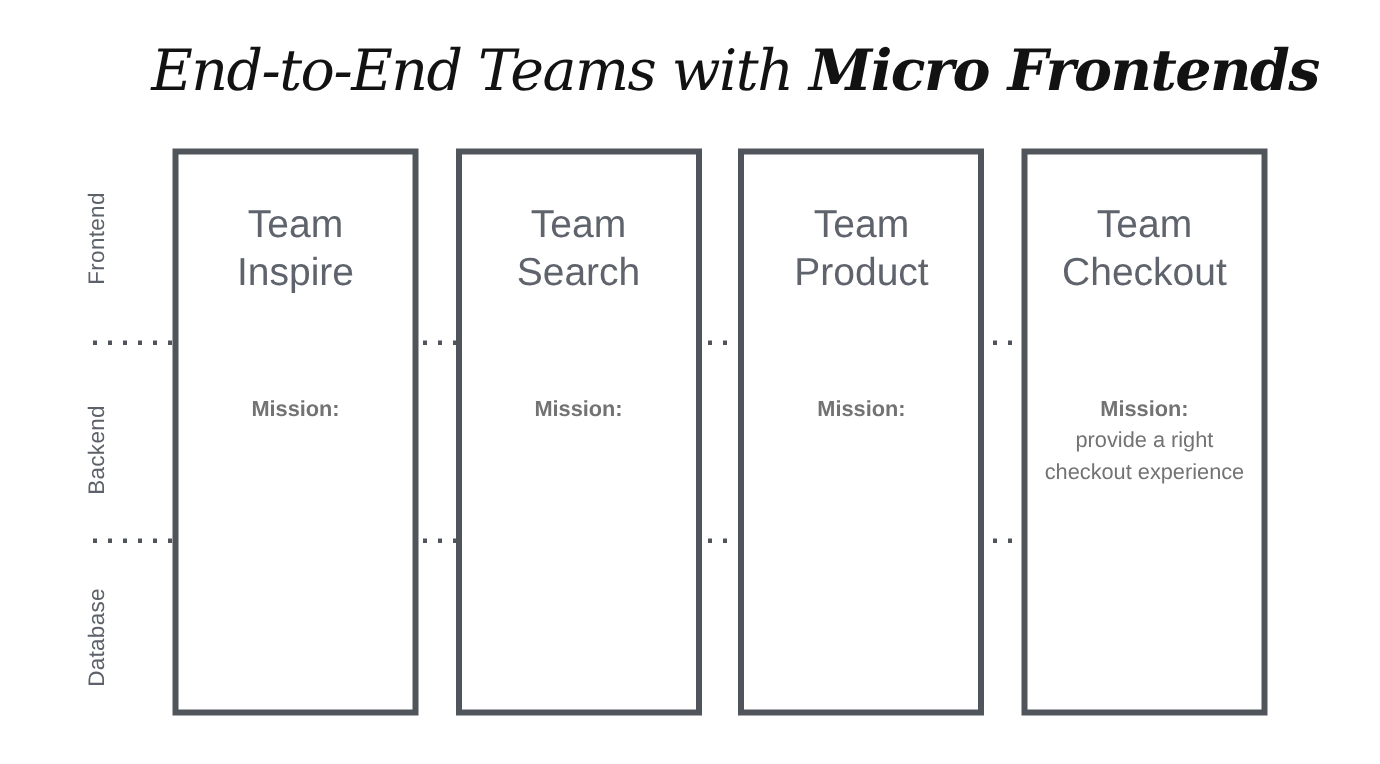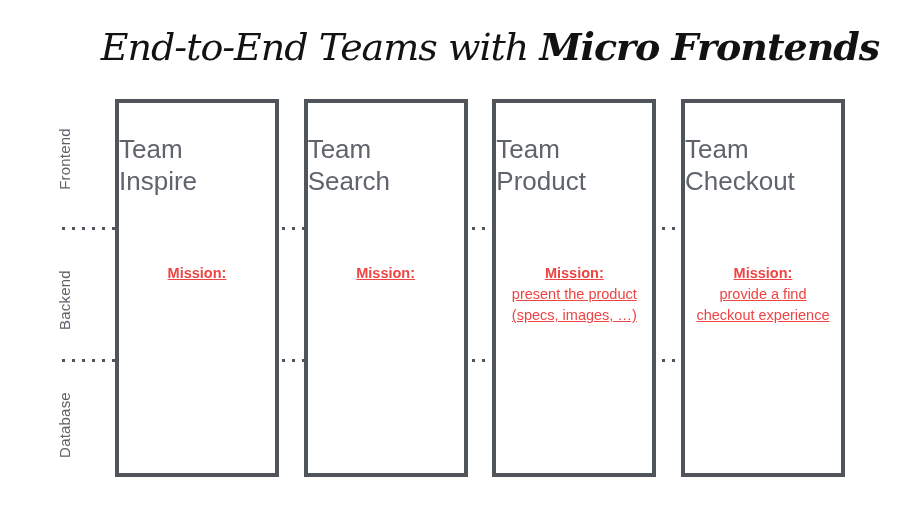--- a/index.html
+++ b/index.html
@@ -75,35 +75,35 @@
     width: 164px;
     height: 378px;
     background: #ffffff;
     border: 4px solid #50555c;
   }
   .team-name {
     position: absolute;
     top: 30px;
     left: 0;
     width: 100%;
+    text-align: center;
     font-size: 26px;
     line-height: 32px;
     color: #5f646c;
     white-space: pre-line;
   }
   .mission {
     position: absolute;
     top: 160px;
     left: 0;
     width: 100%;
     text-align: center;
-    color: #ef4444;
+    color: #737373;
     font-size: 14.5px;
     line-height: 21px;
-    text-decoration: underline;
   }
   .mission-label { font-weight: bold; }
   .mission-text  { white-space: pre-line; }
 </style>
 </head>
 <body>
 
 <div class="stage">
 
   <div class="title">
@@ -133,29 +133,27 @@
       <div class="mission">
         <div class="mission-label">Mission:</div>
       </div>
     </div>
 
     <div class="card">
       <div class="team-name">Team
 Product</div>
       <div class="mission">
         <div class="mission-label">Mission:</div>
-        <div class="mission-text">present the product
-(specs, images, …)</div>
       </div>
     </div>
 
     <div class="card">
       <div class="team-name">Team
 Checkout</div>
       <div class="mission">
         <div class="mission-label">Mission:</div>
-        <div class="mission-text">provide a find
+        <div class="mission-text">provide a right
 checkout experience</div>
       </div>
     </div>
 
   </div>
 </div>
 
 </body></html>

